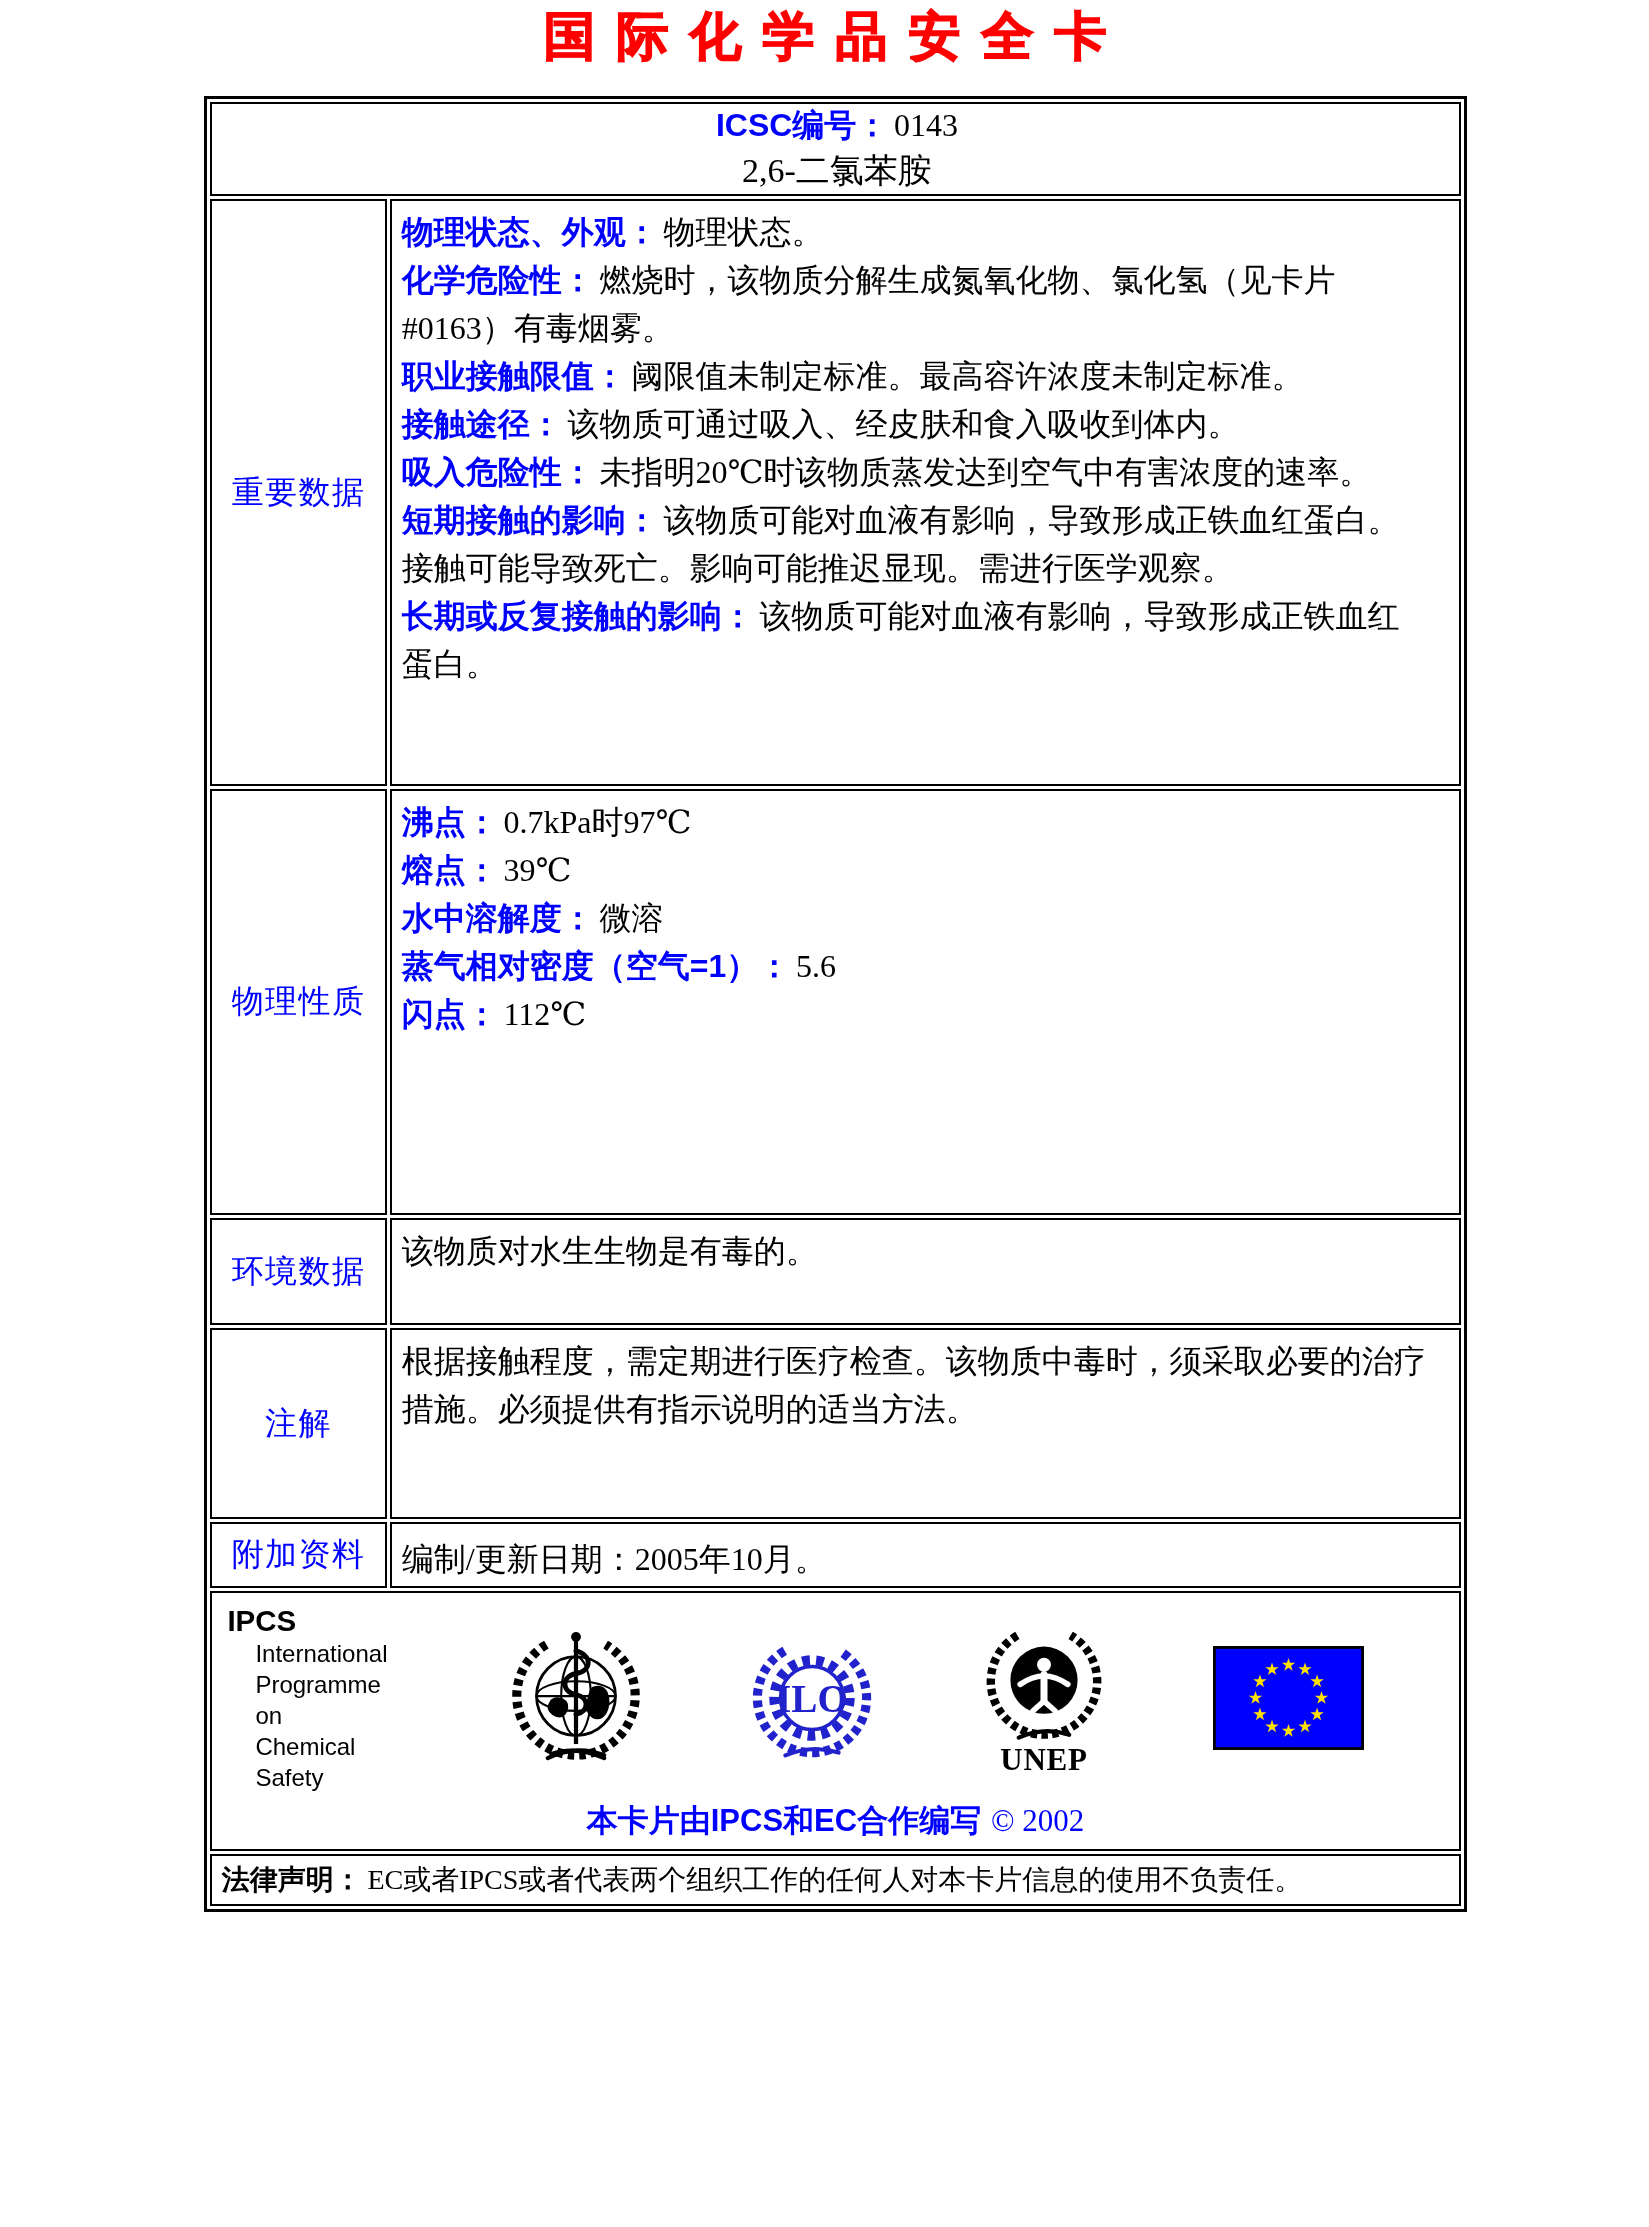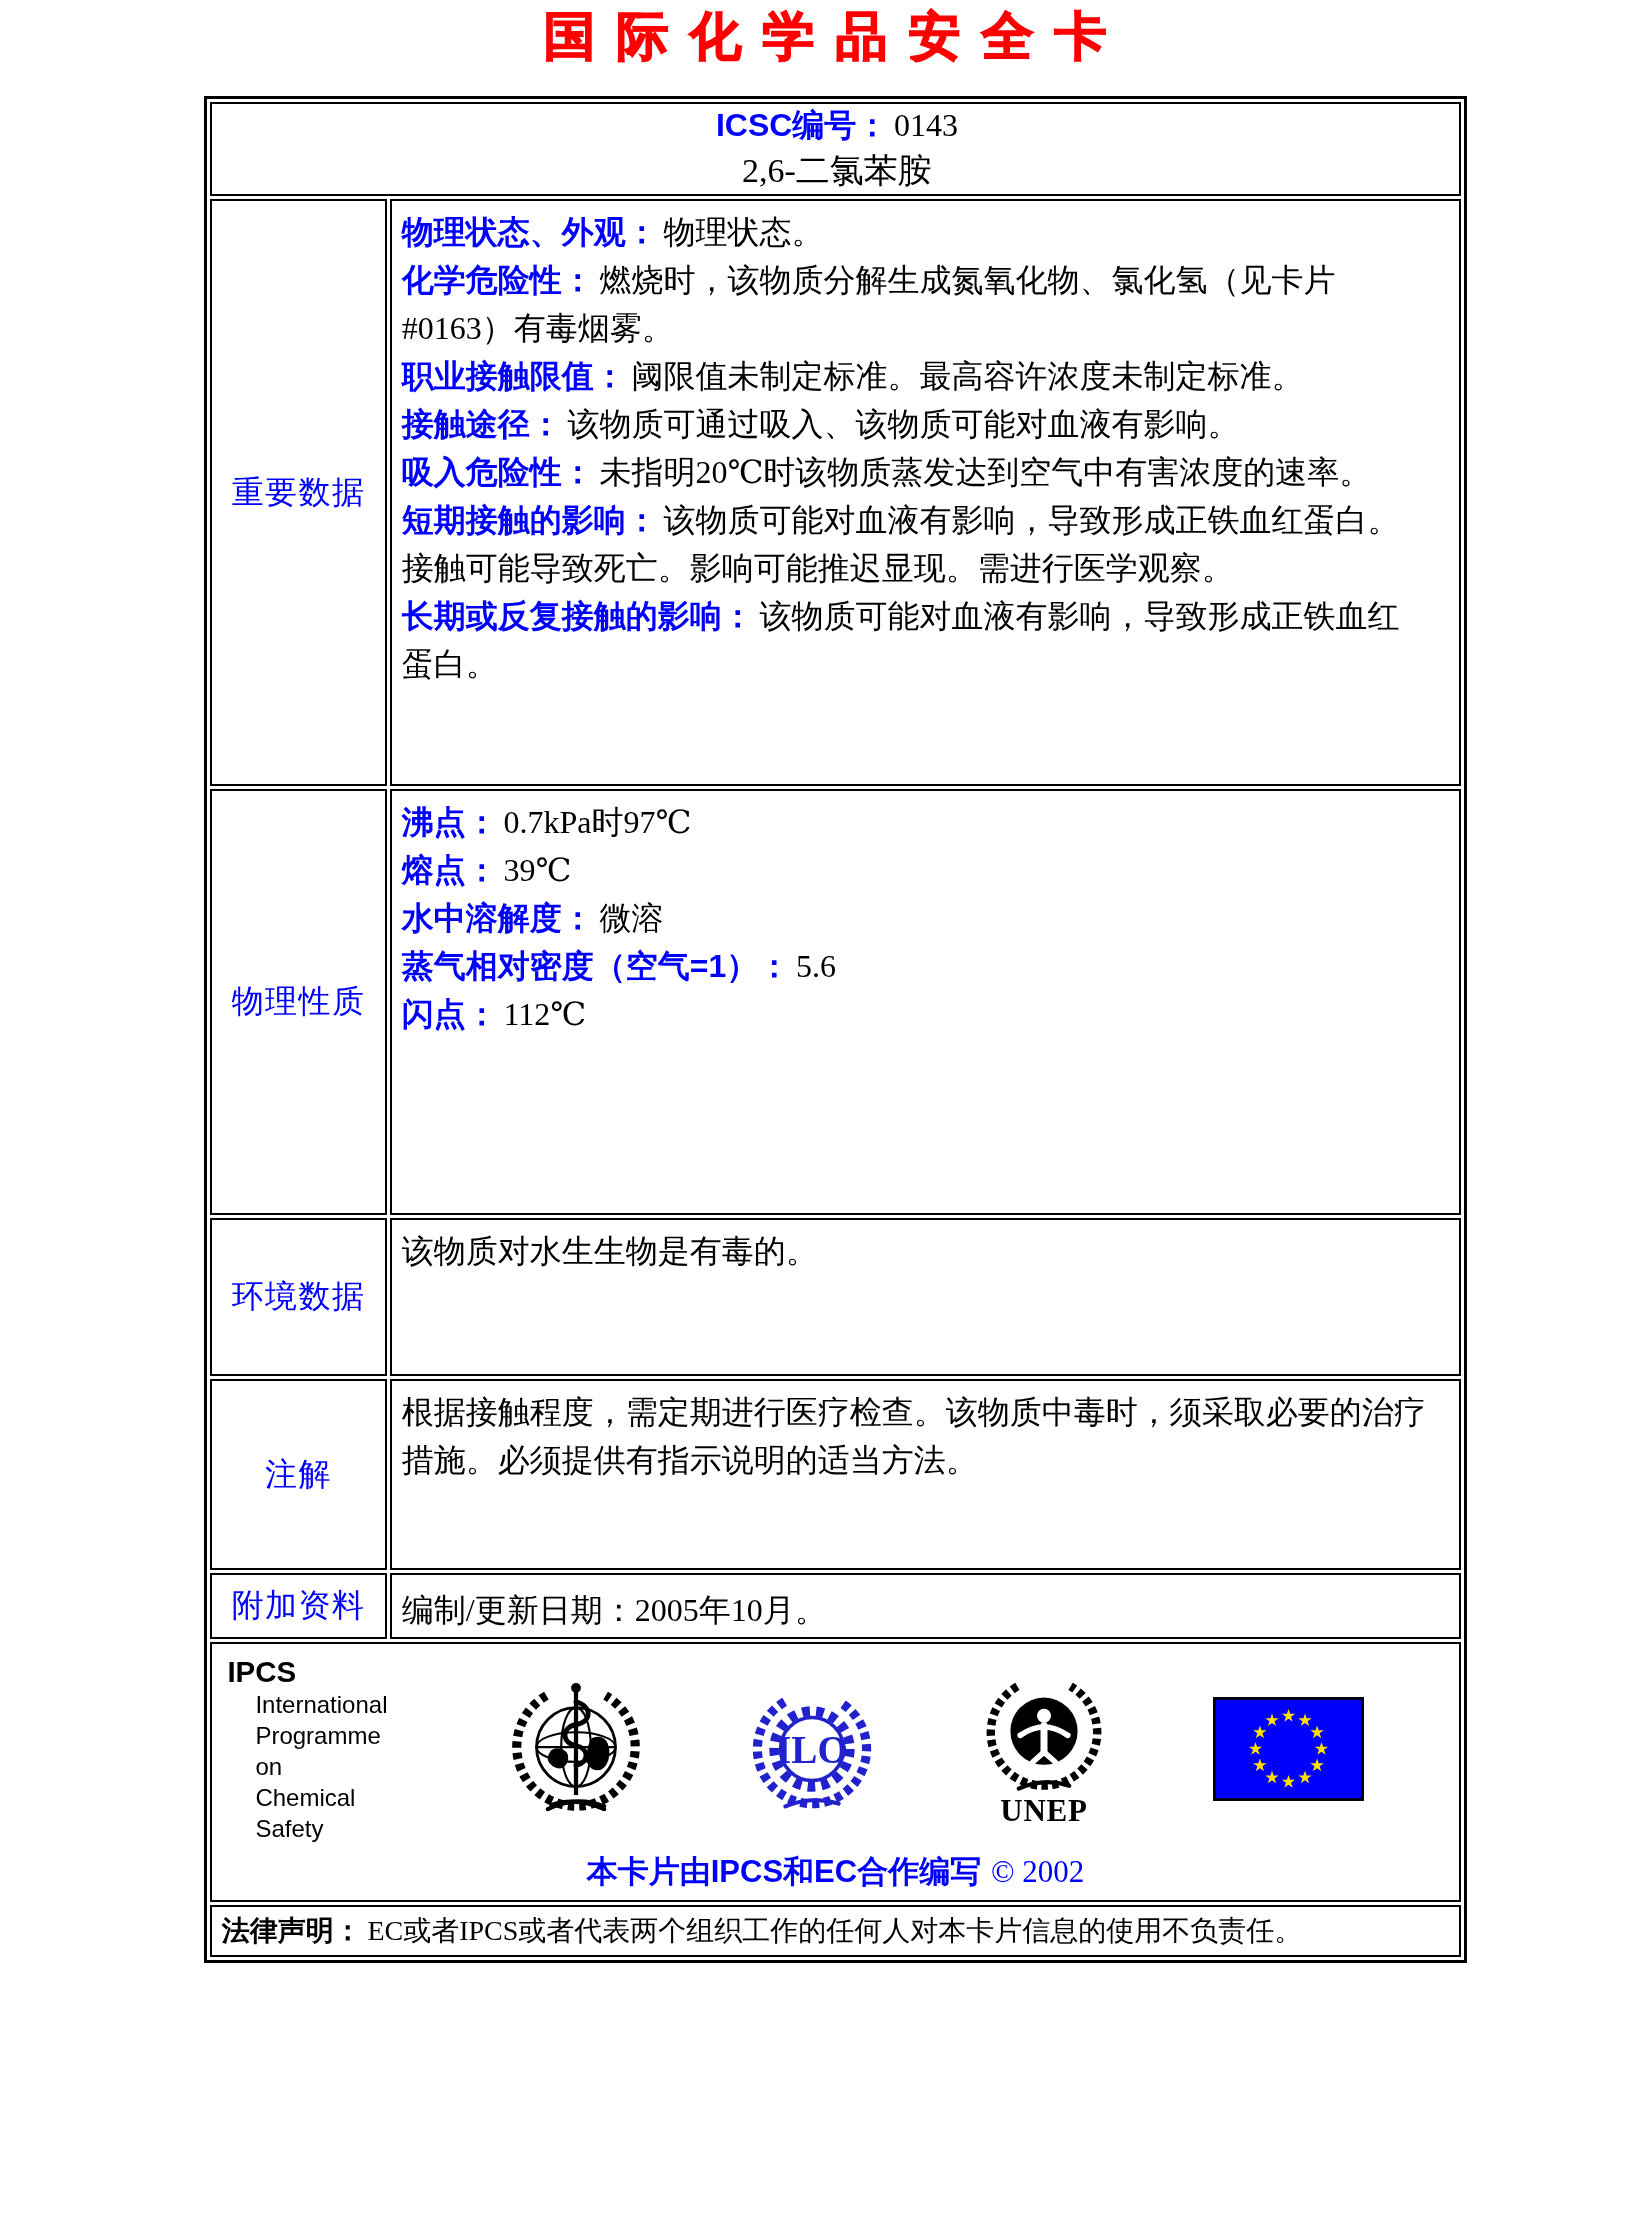--- a/index.html
+++ b/index.html
@@ -41,21 +41,21 @@
     font-family:"Liberation Sans","DejaVu Sans",sans-serif;
     font-weight:bold;
   }
   .value{margin-left:5.6px;}
   td.header-cell{height:69px;vertical-align:middle;padding:0 7px 0 9.8px;}
   .header-flex{display:flex;justify-content:space-between;align-items:center;flex-direction:column;}
   .header-left{font-size:32px;}
   .chem-name{font-size:34px;}
   td.h-important{height:587px;}
   td.h-physical{height:426px;}
-  td.h-env{height:158px;}
+  td.h-env{height:107px;}
   td.h-notes{height:191px;}
   td.h-add{height:39px;padding-top:11px;padding-bottom:2.8px;}
   td.footer-cell{height:205px;padding:7px 11.2px;}
   .logo-row{display:flex;align-items:center;justify-content:space-between;padding:2.8px 84px 0 4.2px;}
   .ipcs-block{font-family:"Liberation Sans","DejaVu Sans",sans-serif;color:#000;width:176px;}
   .ipcs-title{font-weight:bold;font-size:29.5px;line-height:35px;}
   .ipcs-line{font-size:24px;line-height:31px;margin-left:28px;}
   .unep-block{text-align:center;}
   .unep-word{font-family:"Liberation Serif","DejaVu Serif",serif;font-weight:bold;font-size:31px;line-height:31px;letter-spacing:0.7px;margin-top:-4.2px;}
   .footer-caption{
@@ -95,21 +95,21 @@
       </div>
     </td>
   </tr>
 
   <tr>
     <td class="label-cell">重要数据</td>
     <td class="content-cell h-important">
       <div><span class="blue-label">物理状态、外观：</span><span class="value">物理状态。</span></div>
       <div><span class="blue-label">化学危险性：</span><span class="value">燃烧时，该物质分解生成氮氧化物、氯化氢（见卡片#0163）有毒烟雾。</span></div>
       <div><span class="blue-label">职业接触限值：</span><span class="value">阈限值未制定标准。最高容许浓度未制定标准。</span></div>
-      <div><span class="blue-label">接触途径：</span><span class="value">该物质可通过吸入、该物质可能对血液有影响。</span></div>
+      <div><span class="blue-label">接触途径：</span><span class="value">该物质可通过吸入、经皮肤和食入吸收到体内。</span></div>
       <div><span class="blue-label">吸入危险性：</span><span class="value">未指明20℃时该物质蒸发达到空气中有害浓度的速率。</span></div>
       <div><span class="blue-label">短期接触的影响：</span><span class="value">该物质可能对血液有影响，导致形成正铁血红蛋白。接触可能导致死亡。影响可能推迟显现。需进行医学观察。</span></div>
       <div><span class="blue-label">长期或反复接触的影响：</span><span class="value">该物质可能对血液有影响，导致形成正铁血红蛋白。</span></div>
     </td>
   </tr>
 
   <tr>
     <td class="label-cell">物理性质</td>
     <td class="content-cell h-physical">
       <div><span class="blue-label">沸点：</span><span class="value">0.7kPa时97℃</span></div>

